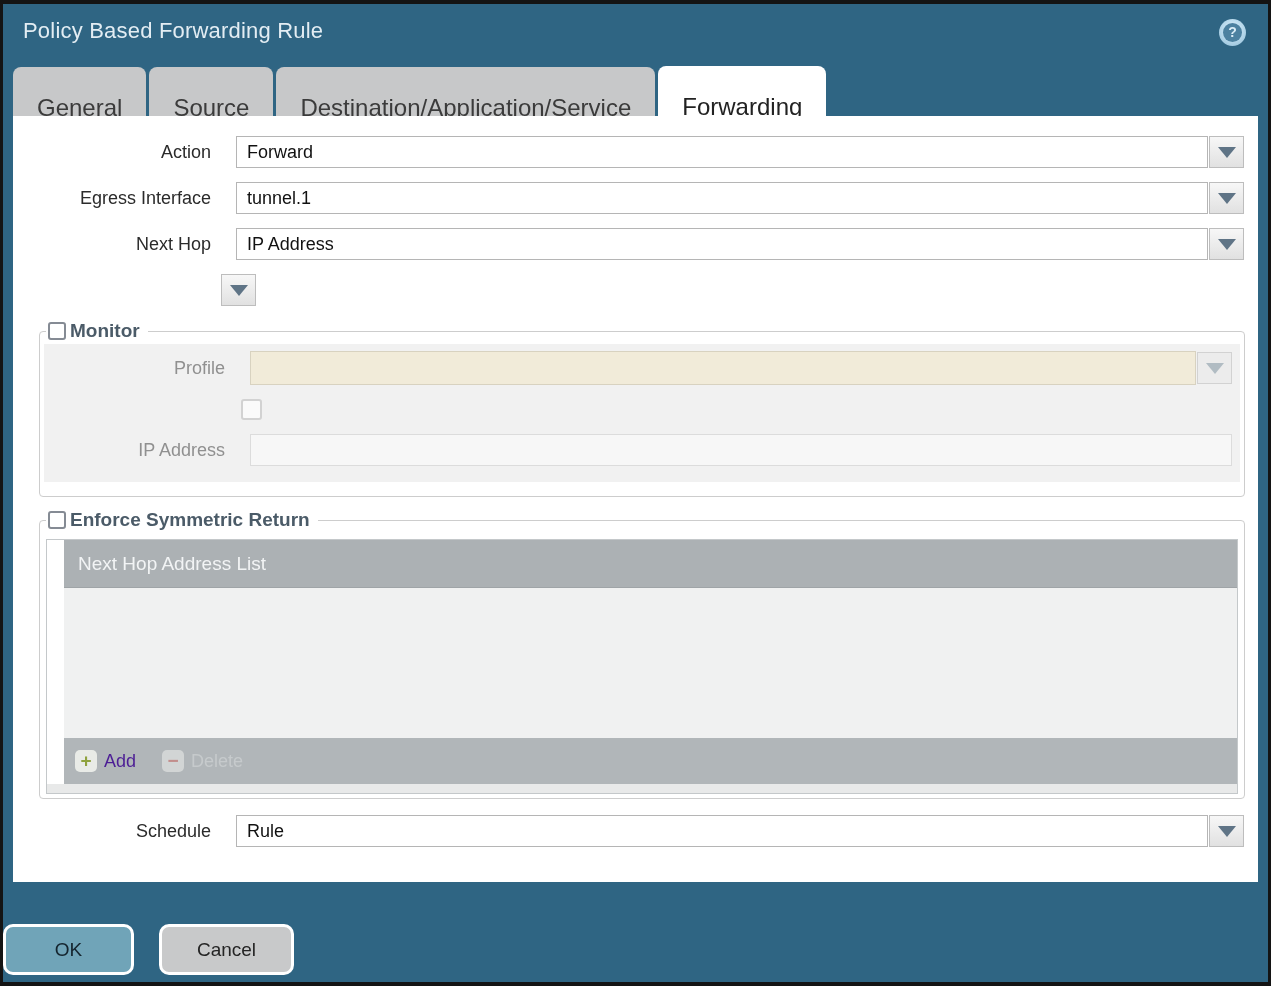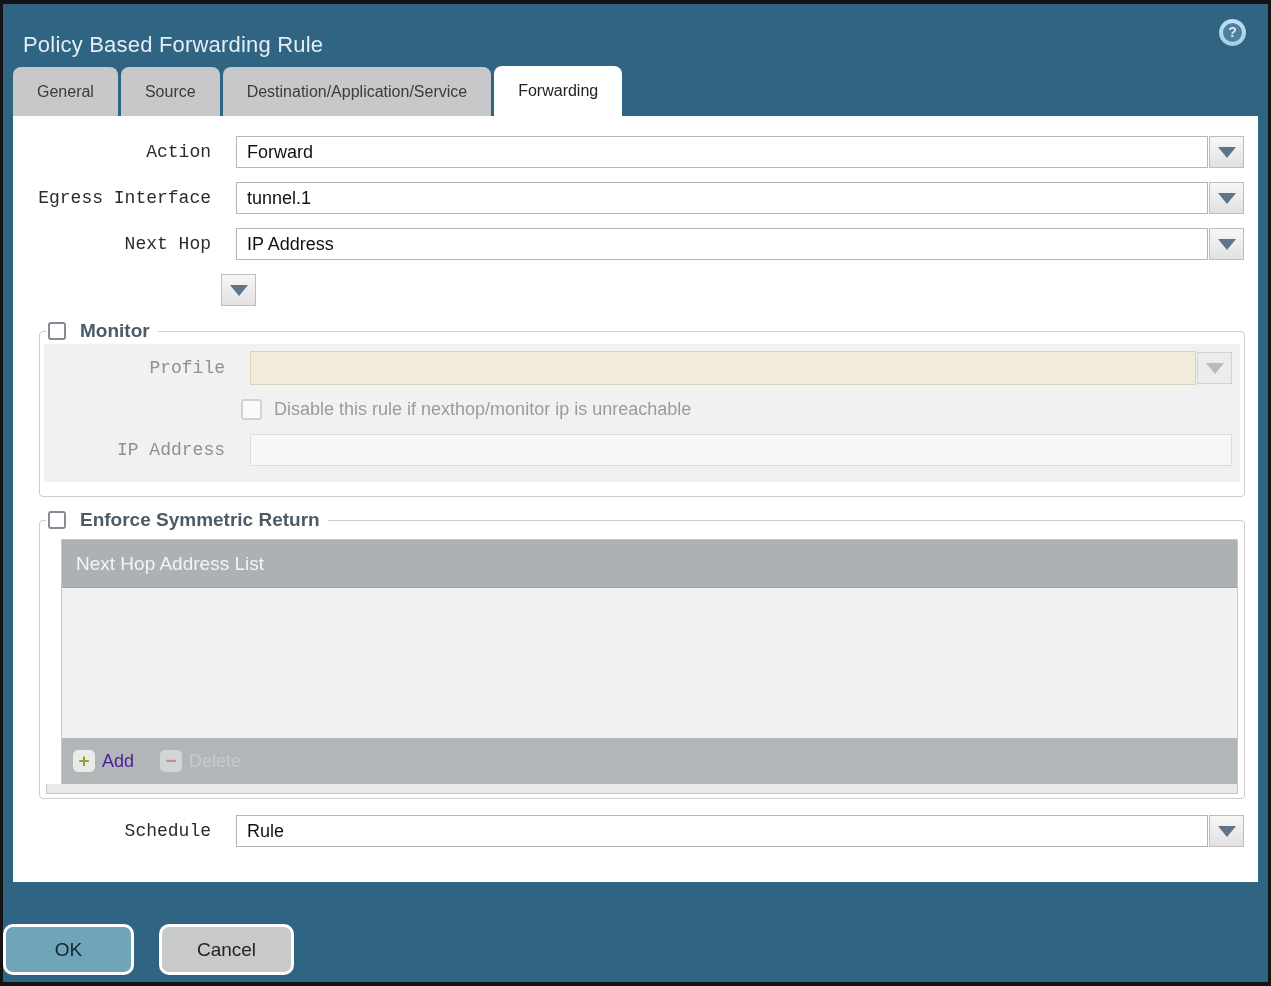--- a/index.html
+++ b/index.html
@@ -6,71 +6,71 @@
   html,body { background:#1d1d1d; }
   .window {
     width:1271px; height:986px;
     border:3px solid #141414; border-top-width:4px; border-bottom-width:4px;
     background:#2f6583;
     display:flex; flex-direction:column;
     position:relative; overflow:hidden;
   }
   
   .titlebar { height:62px; position:relative; flex:0 0 auto; }
-  .title { display:block; padding:28px 0 0 20px; font-size:22px; color:#e3edf3; letter-spacing:.2px; }
+  .title { display:block; padding:14px 0 0 20px; font-size:22px; color:#e3edf3; letter-spacing:.2px; }
   .help-icon {
     position:absolute; right:22px; top:15px; width:27px; height:27px; border-radius:50%;
     background:radial-gradient(circle at 50% 40%, #eaf6fc 0%, #bcdcee 45%, #8fbcd6 100%);
     display:flex; align-items:center; justify-content:center; cursor:pointer;
   }
   .help-icon .inner {
     width:19px; height:19px; border-radius:50%; background:#4c81a0;
     color:#d9ecf6; font-size:14px; font-weight:bold; text-align:center; line-height:19px;
   }
   
   .tabs { display:flex; gap:3px; margin:0 10px; align-items:flex-end; flex:0 0 auto; }
   .tab {
-    height:49px; padding:0 24px; background:#c7c8c9; color:#3b3b3b;
-    font-size:16px; line-height:49px; border-radius:8px 8px 0 0; cursor:pointer; white-space:nowrap;
+    height:49px; padding:16px 24px; background:#c7c8c9; color:#3b3b3b;
+    font-size:24px; line-height:49px; border-radius:8px 8px 0 0; cursor:pointer; white-space:nowrap;
   }
   .tab.active { background:#ffffff; color:#222; height:50px; line-height:50px; }
   
   .content { margin:0 10px; background:#fff; flex:0 0 766px; padding-top:20px; position:relative; }
   .frow { display:flex; align-items:center; margin:0 14px 14px 0; }
-  .frow .flabel { width:207px; text-align:right; padding-right:9px; font-size:18px; color:#2b2b2b;font-family:Liberation Mono, monospace; }
+  .frow .flabel { width:207px; text-align:right; padding-right:9px; font-size:18px; color:#2b2b2b; }
   .tinput {
     flex:1; height:32px; background:#fff; border:1px solid #b5b5b5;
     font-size:18px; color:#111; padding:12px 10px; display:flex; align-items:center; white-space:nowrap; overflow:hidden;margin-left:16px;
   }
   .ddbtn {
     width:35px; height:32px; margin-left:1px; border:1px solid #bdbdbd;
     background:linear-gradient(#f7f7f7,#e1e1e1);
     display:flex; align-items:center; justify-content:center; cursor:pointer;
   }
   .tri { width:0; height:0; border-left:9px solid transparent; border-right:9px solid transparent; border-top:11px solid #5f7486; }
   .ddbtn.disabled { background:#ececec; border-color:#d2d2d2; }
   .ddbtn.disabled .tri { border-top-color:#b1bcc3; }
   
   fieldset { border:1px solid #cdcdcd; border-radius:4px; margin:4px 13px 12px 26px; padding:0 4px 4px; }
-  legend { display:flex; align-items:center; gap:14px; padding:0 8px 0 2px; margin-left:2px; }
+  legend { display:flex; align-items:center; gap:4px; padding:0 8px 0 2px; margin-left:2px; }
   .legend-text { font-size:19px; font-weight:bold; color:#4b5b68; }
   .cb {
     width:18px; height:18px; border:2px solid #858b94; border-radius:3px; background:#fff; cursor:pointer; flex:0 0 auto;
   }
   .cb.disabled { width:21px; height:21px; border-color:#d2d2d2; background:#fafafa; cursor:default; }
   
   .gray-panel { background:#f1f1f1; padding:7px 0 16px; margin:2px 0 10px; }
   .gray-panel .frow { margin:0 8px 0 0; }
   .gray-panel .flabel { width:190px; color:#909090; }
   .beige { background:#f1ebd9; border-color:#d8d2c0; height:34px; }
   .dis-input { background:#f7f7f7; border-color:#dcdcdc; }
   .cbrow { display:flex; align-items:center; gap:12px; margin:14px 0 14px 197px; }
   .cbrow .cbtext { font-size:18px; color:#9b9b9b; }
   
-  .nh-table { margin:8px 2px 0 17px; border:1px solid #c4c8ca; border-bottom:none; }
+  .nh-table { margin:8px 2px 0 2px; border:1px solid #c4c8ca; border-bottom:none;padding-left:17px; }
   .nh-header { height:48px; background:#acb1b4; border-bottom:1px solid #9fa4a7; color:#f2f4f5; font-size:19px; line-height:48px; padding-left:14px; }
   .nh-body { height:150px; background:#f0f1f1; }
   .nh-footer { height:46px; background:#b1b6b9; display:flex; align-items:center; padding-left:11px; gap:26px; }
   .tbl-btn { display:flex; align-items:center; gap:7px; cursor:pointer; }
   .tbl-btn .badge {
     width:22px; height:22px; border-radius:5px; background:#e9ebe7;
     display:flex; align-items:center; justify-content:center;
     font-size:19px; font-weight:bold; color:#8fa23e; line-height:22px;
   }
   .tbl-btn .blabel { font-size:18px; color:#4c1d95; }
@@ -148,21 +148,20 @@
       <div class="gray-panel">
         <div class="frow">
           <div class="flabel">Profile</div>
           <div class="tinput beige"></div>
           <div class="ddbtn disabled">
             <div class="tri"></div>
           </div>
         </div>
         <div class="cbrow">
           <div class="cb disabled"></div>
-          <span class="cbtext">Disable this rule if nexthop/monitor ip is unreachable</span>
         </div>
         <div class="frow">
           <div class="flabel">IP Address</div>
           <div class="tinput dis-input"></div>
         </div>
       </div>
     </fieldset>
 
     <fieldset>
       <legend>

